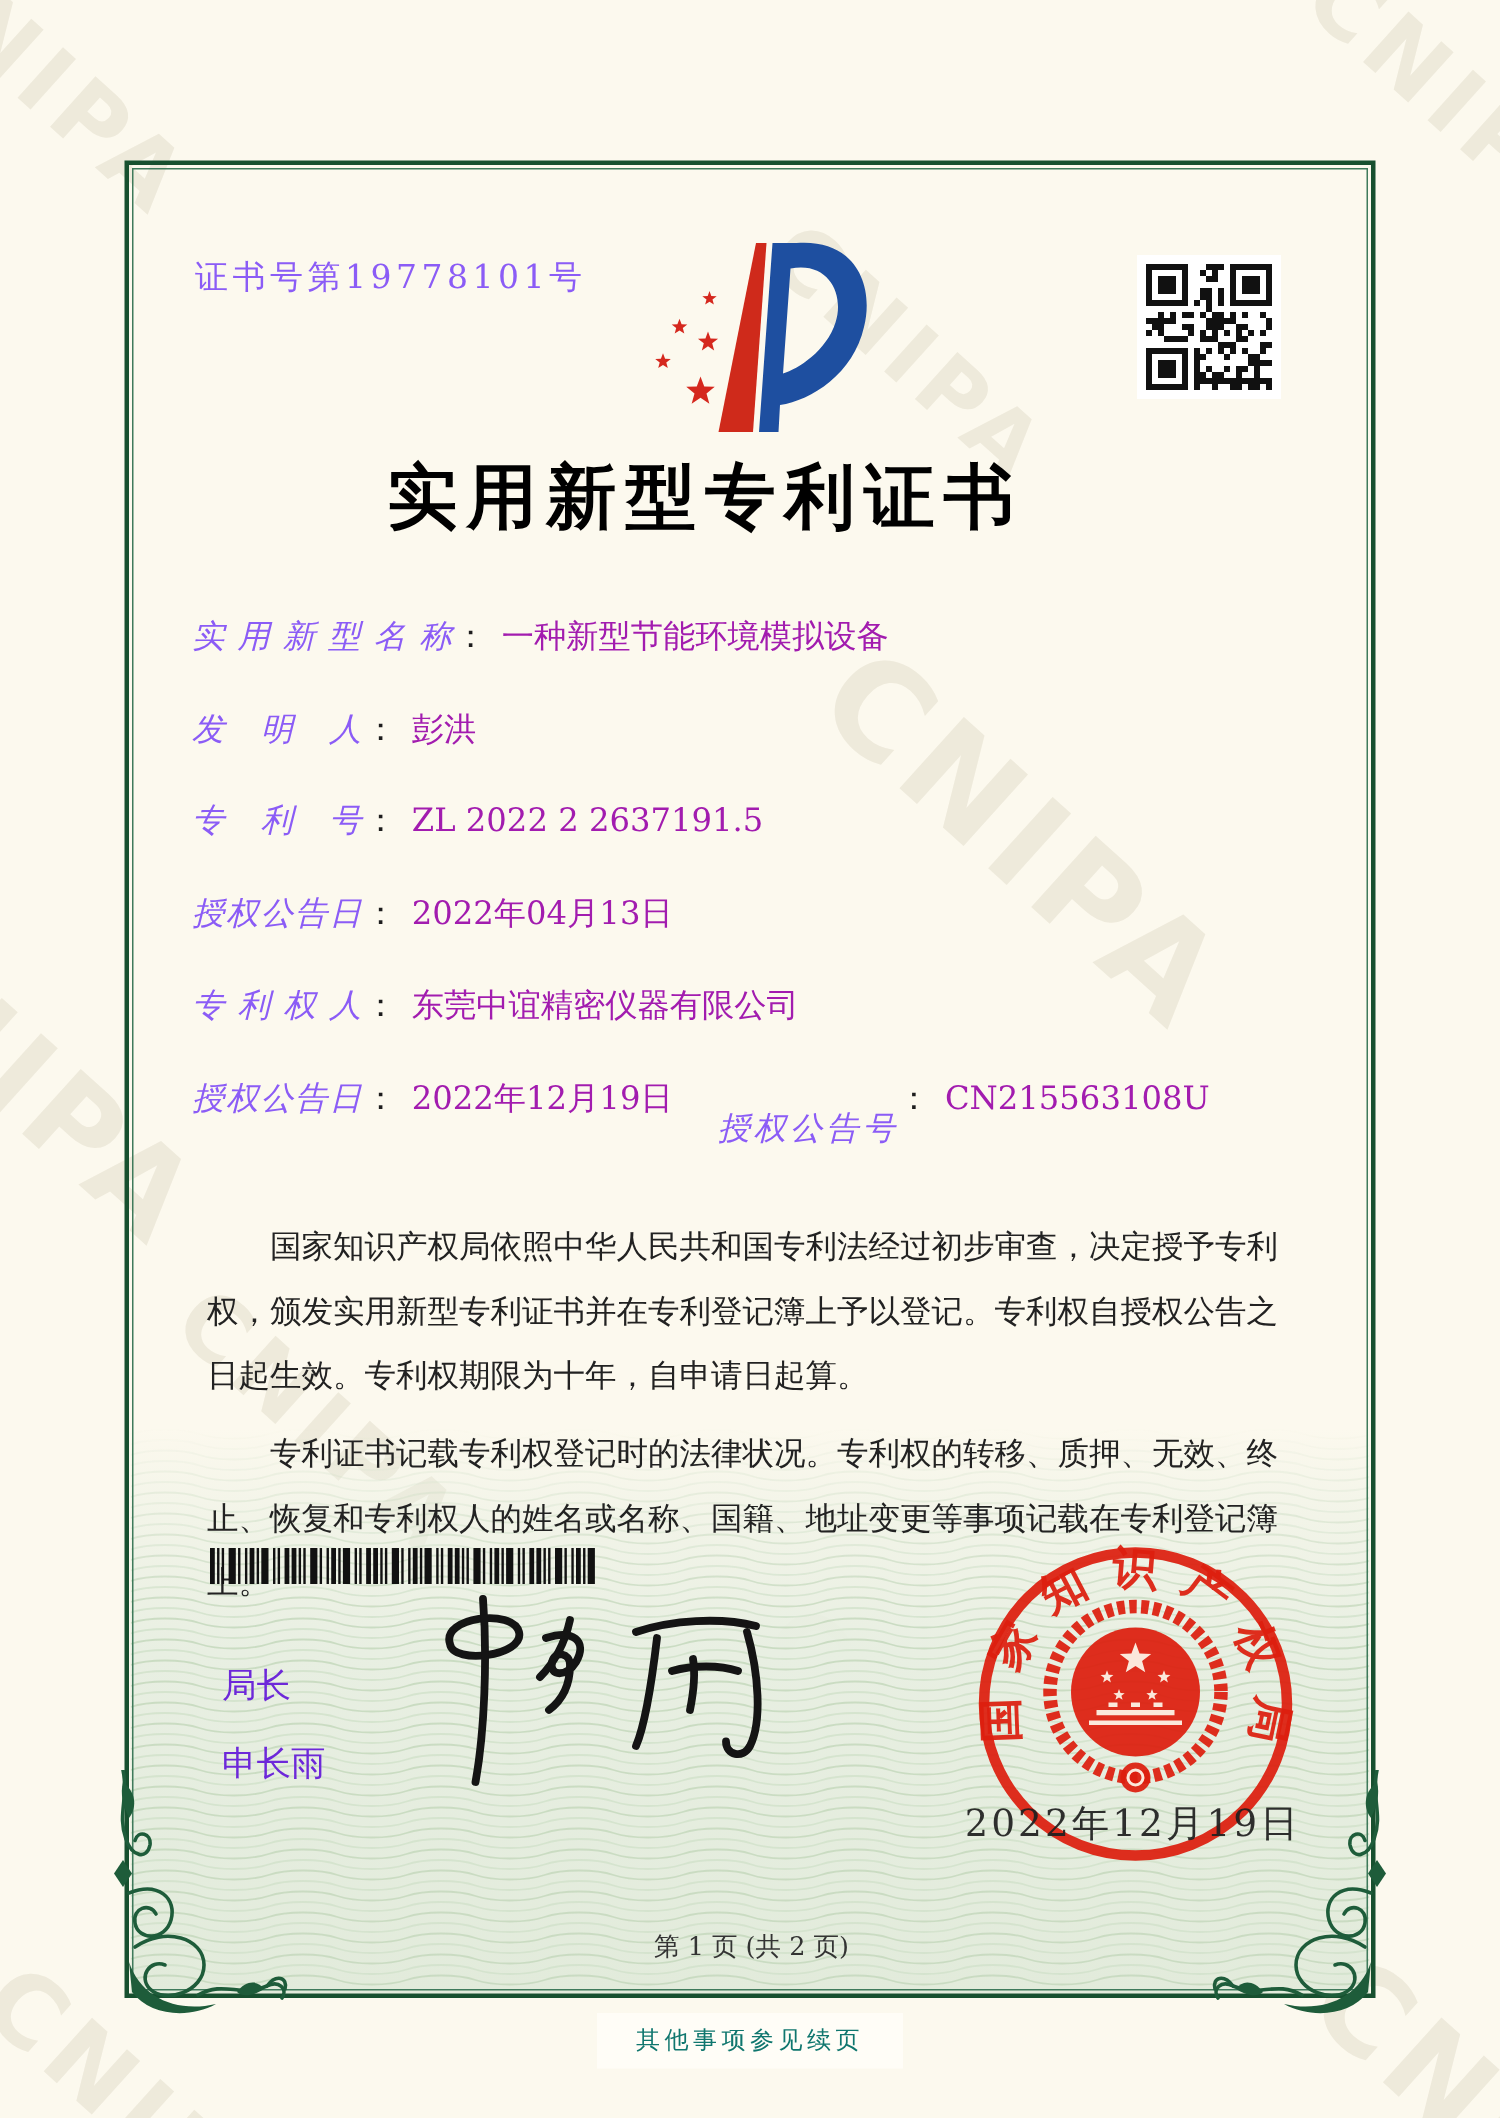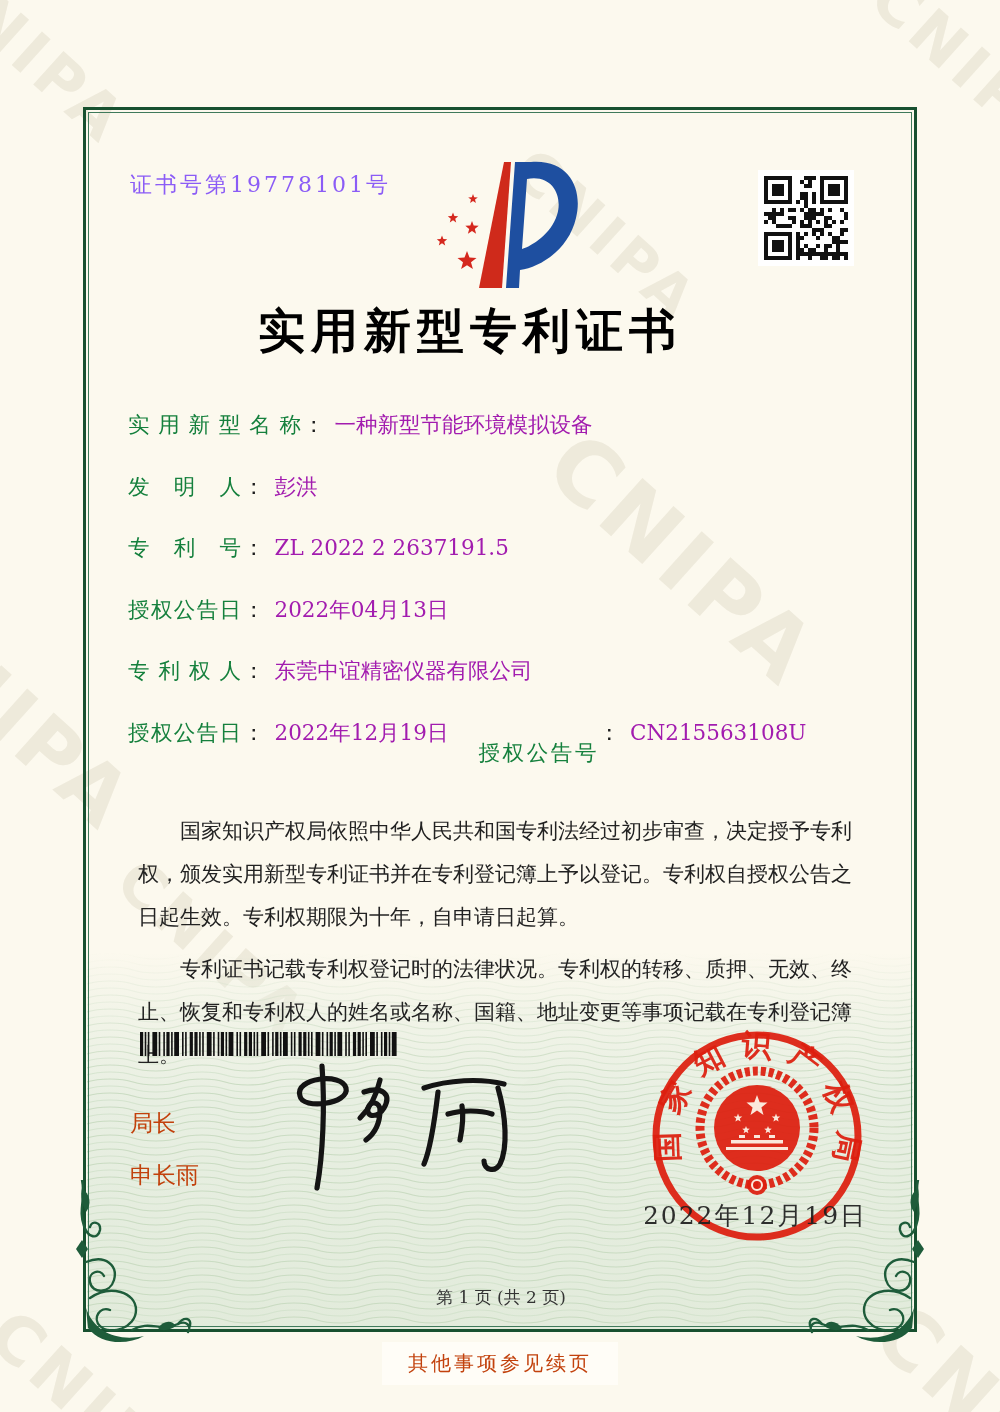--- a/index.html
+++ b/index.html
@@ -22,43 +22,43 @@
   
   .cert-no{left:130px;top:170px;font-size:22px;letter-spacing:3px;color:#8b5cf6;z-index:4;}
   .qr-box{left:758px;top:170px;width:96px;height:96px;background:#ffffff;z-index:4;}
   .logo{left:420px;top:154px;z-index:4;}
   .title{left:0;top:300px;width:940px;text-align:center;font-size:47px;font-weight:bold;
          letter-spacing:6px;color:#000000;z-index:4;}
   
   .fields{left:128px;top:412px;width:770px;z-index:4;font-size:21.5px;line-height:26px;}
   .field-row{margin-bottom:35.5px;white-space:nowrap;}
   .flabel{display:inline-block;width:113px;text-align:justify;text-align-last:justify;
-          vertical-align:top;color:#15803d;}
+          vertical-align:top;color:#8b5cf6;font-style:italic;}
   .flabel.w6{width:173px;}
   .flabel.w5b{width:118px;margin-top:20px;}
   .colon{margin:0 10px 0 2px;}
   .fvalue{color:#a21caf;}
   .pair2{margin-left:30px;}
   
   .body-text{left:128px;top:800px;width:754px;z-index:4;font-size:21px;line-height:2.04;color:#222;}
   .body-text p{margin:10px;text-indent:2em;}
   
   .barcode{left:140px;top:1032px;z-index:4;}
   
-  .officials{left:130px;top:1108px;z-index:4;font-family:"DejaVu Sans","Liberation Sans",sans-serif;
-             font-size:23px;color:#c2410c;font-weight:500;}
+  .officials{left:148px;top:1108px;z-index:4;font-family:"DejaVu Sans","Liberation Sans",sans-serif;
+             font-size:23px;color:#6d28d9;font-weight:500;}
   .officials div{margin-bottom:21px;}
   .signature{left:262px;top:1050px;z-index:5;}
   
   .seal{left:645px;top:1024px;z-index:6;}
   
   .page-info{left:84px;top:1286px;width:834px;text-align:center;font-size:17px;color:#333;z-index:4;}
   .cont-note{left:0;top:1342px;width:1000px;text-align:center;z-index:4;}
-  .cont-note span{display:inline-block;background:#fffdf7;padding:8px 26px;font-size:20px;
-                  letter-spacing:3px;color:#c2410c;}
+  .cont-note span{display:inline-block;background:#fffdf7;padding:8px 26px;font-size:16px;
+                  letter-spacing:3px;color:#0f766e;}
   .flourish{position:absolute;z-index:3;}
   .fl-right{transform:scaleX(-1);}
 </style>
 </head>
 <body>
 
 <span class="wm" style="left:-35px;top:-55px;font-size:62px">CNIPA</span>
 <span class="wm" style="left:905px;top:-40px;font-size:62px">CNIPA</span>
 <span class="wm" style="left:545px;top:135px;font-size:58px">CNIPA</span>
 <span class="wm" style="left:596px;top:412px;font-size:88px">CNIPA</span>

